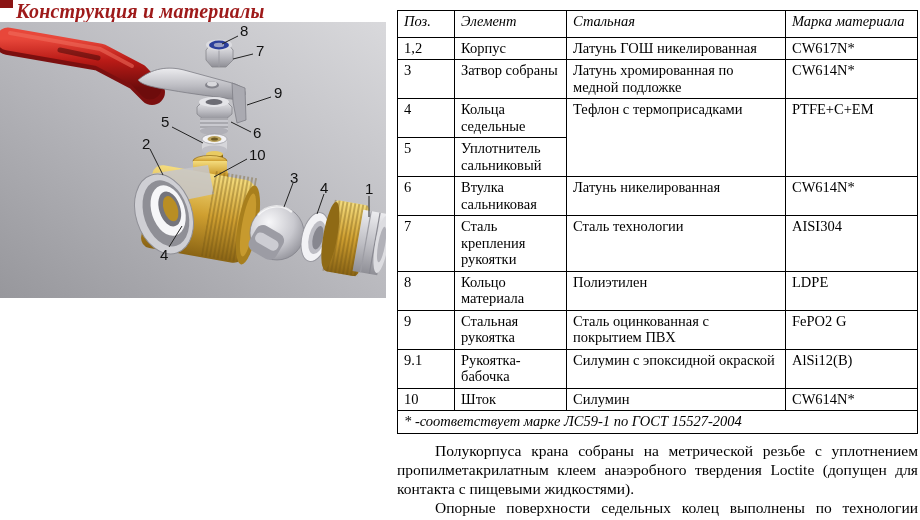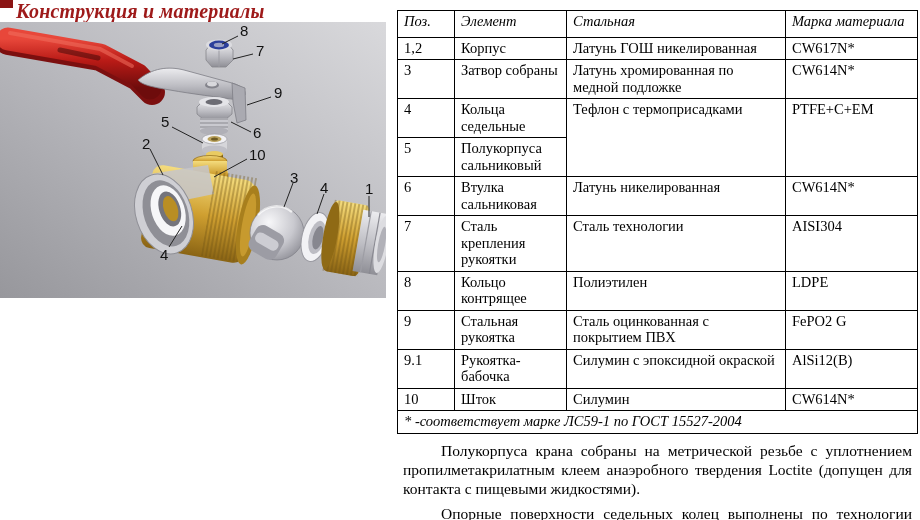--- a/index.html
+++ b/index.html
@@ -56,21 +56,21 @@
     font-style:italic;
     padding:2px 6px 4px 8px;
   }
   .paragraphs{
     margin-top:7px;
     font-size:15.5px;
     line-height:19px;
     text-align:justify;
   }
   .paragraphs p{
-    margin:6px;
+    margin:0;
     text-indent:38px;
   }
   .pat-italic{font-style:italic;}
   .callout-text{
     font-family:"Liberation Sans", sans-serif;
     font-size:15px;
     fill:#111;
   }
 </style>
 </head>
@@ -275,37 +275,37 @@
         <td>CW614N*</td>
       </tr>
       <tr>
         <td>4</td>
         <td>Кольца седельные</td>
         <td rowspan="2">Тефлон с термоприсадками</td>
         <td rowspan="2">PTFE+C+EM</td>
       </tr>
       <tr>
         <td>5</td>
-        <td>Полукорпуса сальниковый</td>
+        <td>Уплотнитель сальниковый</td>
       </tr>
       <tr>
         <td>6</td>
         <td>Втулка сальниковая</td>
         <td>Латунь никелированная</td>
         <td>CW614N*</td>
       </tr>
       <tr>
         <td>7</td>
         <td>Сталь крепления рукоятки</td>
         <td>Сталь технологии</td>
         <td>AISI304</td>
       </tr>
       <tr>
         <td>8</td>
-        <td>Кольцо контрящее</td>
+        <td>Кольцо материала</td>
         <td>Полиэтилен</td>
         <td>LDPE</td>
       </tr>
       <tr>
         <td>9</td>
         <td>Стальная рукоятка</td>
         <td>Сталь оцинкованная с покрытием ПВХ</td>
         <td>FePO2 G</td>
       </tr>
       <tr>

